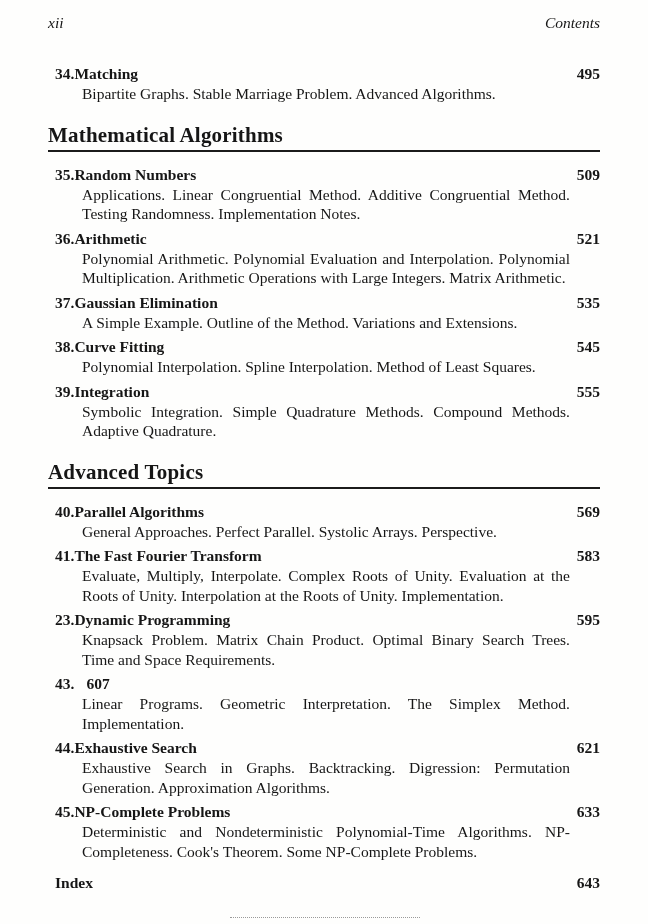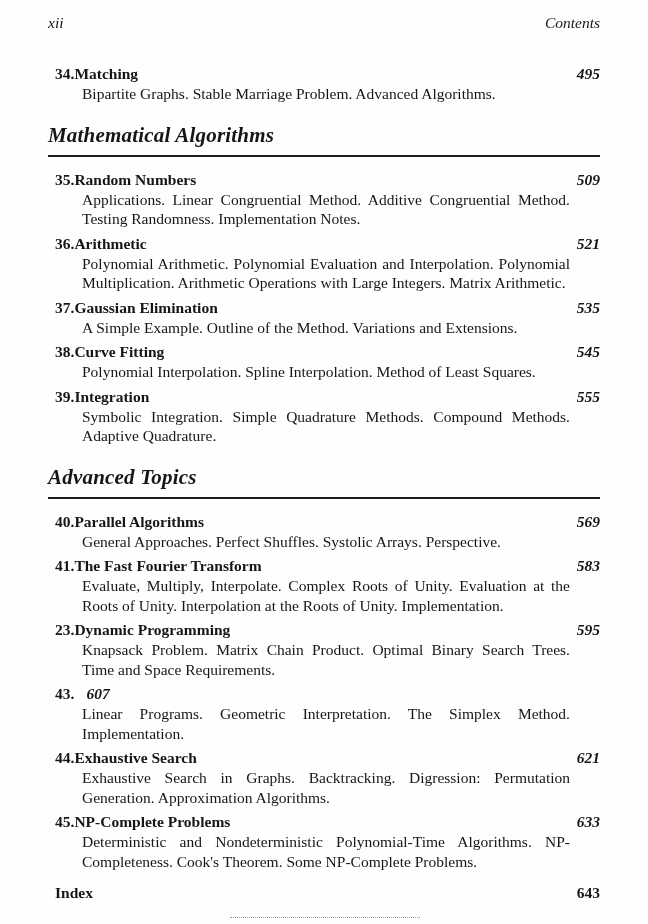--- a/index.html
+++ b/index.html
@@ -27,35 +27,34 @@
   .entry { margin: 0 0 5px 7px; }
   .entry-line {
     display: flex;
     align-items: baseline;
     font-size: 15.5px;
     font-weight: bold;
     line-height: 20px;
   }
   .entry-num { white-space: nowrap; }
   .entry-title { flex: 1 1 auto; }
-  .entry-page { margin-left: 12px; white-space: nowrap; font-style: italic; }
+  .entry-page { margin-left: 12px; white-space: nowrap; }
   .entry-desc {
     font-size: 15.5px;
     line-height: 19.5px;
     margin-left: 27px;
     margin-right: 30px;
     text-align: justify;
   }
   .section-head {
     margin: 19px 0 13px 0;
-    padding-bottom: 7px;
+    padding-bottom: 2px;
     border-bottom: 2px solid #1b1b1b;
     font-size: 21px;
     font-weight: bold;
-    font-style: italic;
     letter-spacing: 0.2px;
   }
   .index-line {
     display: flex;
     justify-content: space-between;
     font-size: 15.5px;
     font-weight: bold;
     margin: 13px 0 0 7px;
   }
   .bottom-artifact {
@@ -133,21 +132,21 @@
   </div>
 
   <div class="section-head">Advanced Topics</div>
 
   <div class="entry">
     <div class="entry-line">
       <span class="entry-num">40.</span>
       <span class="entry-title">Parallel Algorithms</span>
       <span class="entry-page">569</span>
     </div>
-    <div class="entry-desc">General Approaches. Perfect Shuffles. Systolic Arrays. Perspective.</div>
+    <div class="entry-desc">General Approaches. Perfect Parallel. Systolic Arrays. Perspective.</div>
   </div>
 
   <div class="entry">
     <div class="entry-line">
       <span class="entry-num">41.</span>
       <span class="entry-title">The Fast Fourier Transform</span>
       <span class="entry-page">583</span>
     </div>
     <div class="entry-desc">Evaluate, Multiply, Interpolate. Complex Roots of Unity. Evaluation at the Roots of Unity. Interpolation at the Roots of Unity. Implementation.</div>
   </div>

